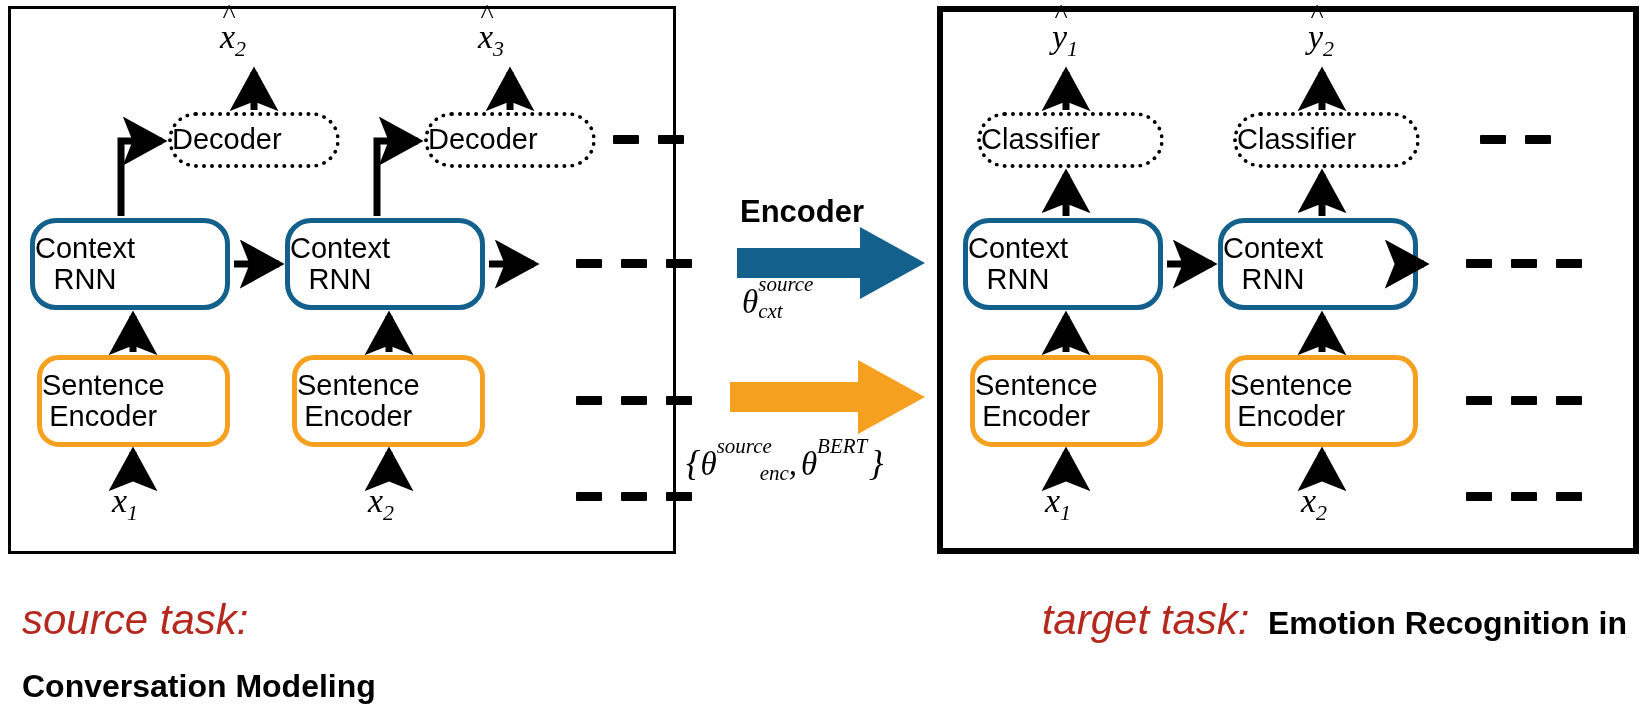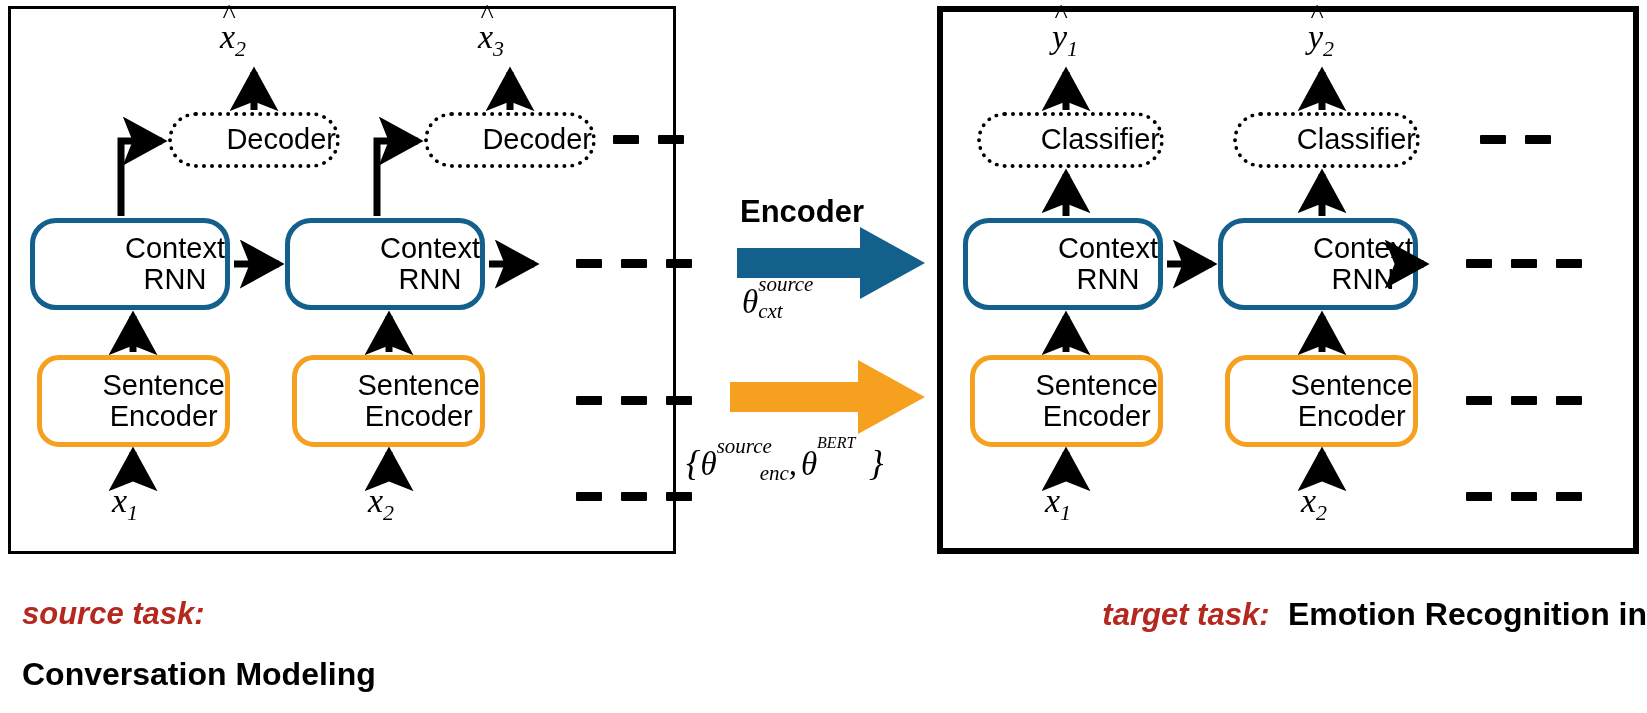--- a/index.html
+++ b/index.html
@@ -7,21 +7,21 @@
        font-family:"Liberation Sans",sans-serif;color:#000;}
   .stage{position:absolute;left:0;top:0;width:1647px;height:713px;}
 
   
   .panel{position:absolute;background:#fff;box-sizing:border-box;}
   #panel-source{left:8px;top:6px;width:668px;height:548px;border:3px solid #000;}
   #panel-target{left:937px;top:6px;width:702px;height:548px;border:6px solid #000;}
 
   
   .node{position:absolute;box-sizing:border-box;background:#fff;
-        display:flex;align-items:center;justify-content:flex-end;
+        display:flex;align-items:center;justify-content:flex-start;
         text-align:center;line-height:1.08;}
   .node span{display:block;}
 
   .node-ctx{border:5px solid #14608c;border-radius:26px;
             font-size:29px;font-weight:400;}
   .node-enc{border:5px solid #f5a01e;border-radius:22px;
             font-size:29px;font-weight:400;}
   .node-dotted{border:4px dotted #000;border-radius:40px;
                font-size:29px;font-weight:400;}
 
@@ -41,27 +41,27 @@
                   font-family:"Liberation Sans",sans-serif;font-style:normal;}
 
   
   .dashrow{position:absolute;display:flex;align-items:center;}
   .dashrow i{display:block;background:#000;height:9px;width:26px;
              margin-right:19px;border-radius:1px;}
   .dashrow i:last-child{margin-right:0;}
 
   
   .caption{position:absolute;}
-  .cap-tag{font-style:italic;font-weight:bold;color:#b5281e;
-           font-size:31px;font-family:"Liberation Sans",sans-serif;}
+  .cap-tag{font-style:italic;font-weight:normal;color:#b5281e;
+           font-size:42px;font-family:"Liberation Sans",sans-serif;}
   .cap-body{font-weight:bold;color:#000;font-size:32px;
             font-family:"Liberation Sans",sans-serif;}
   #caption-source{left:22px;top:596px;}
   #caption-source .line2{margin-top:24px;}
-  #caption-target{right:0;top:596px;text-align:right;}
+  #caption-target{right:20px;top:596px;text-align:right;}
   #caption-target .line2{margin-top:12px;}
 </style>
 </head>
 <body>
 
 <div class="stage">
 
   <div class="panel" id="panel-source"></div>
 
   <div class="node node-dotted" style="left:168px;top:112px;width:172px;height:56px;">
@@ -213,21 +213,21 @@
   <div class="thetalab" style="left:742px;top:284px;">
     <span style="position:relative;display:inline-block;">
       <span>θ</span><span style="position:absolute;left:100%;top:-12px;font-size:21px;">source</span><span style="position:absolute;left:100%;top:15px;font-size:21px;">cxt</span>
     </span>
   </div>
 
   <div class="thetalab" style="left:686px;top:442px;">
     <span style="font-size:36px;">{</span><span style="position:relative;display:inline-block;">
       <span>θ</span><span style="position:absolute;left:100%;top:-12px;font-size:21px;">source</span><span style="position:absolute;left:100%;top:15px;font-size:21px;margin-left:43px;">enc</span>
     </span><span style="display:inline-block;width:72px;"></span><span>,</span><span style="position:relative;display:inline-block;margin-left:4px;">
-      <span>θ</span><span style="position:absolute;left:100%;top:-12px;font-size:16px;font-style:italic;">BERT</span>
+      <span>θ</span><span style="position:absolute;left:100%;top:-12px;font-size:21px;font-style:italic;">BERT</span>
     </span><span style="display:inline-block;width:52px;"></span><span style="font-size:36px;">}</span>
   </div>
 
   <div class="caption" id="caption-source">
     <div class="cap-tag">source task:</div>
     <div class="cap-body line2">Conversation Modeling</div>
   </div>
 
   <div class="caption" id="caption-target">
     <div>

